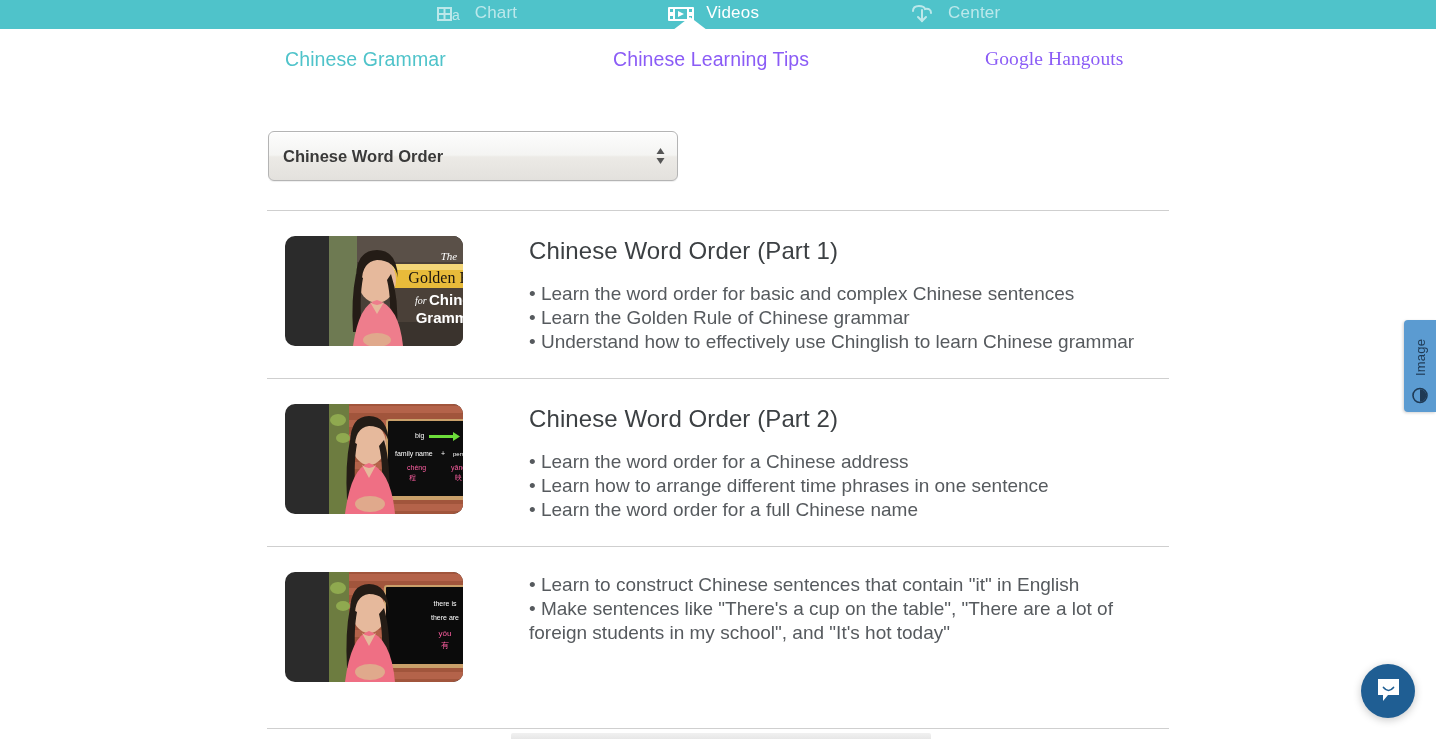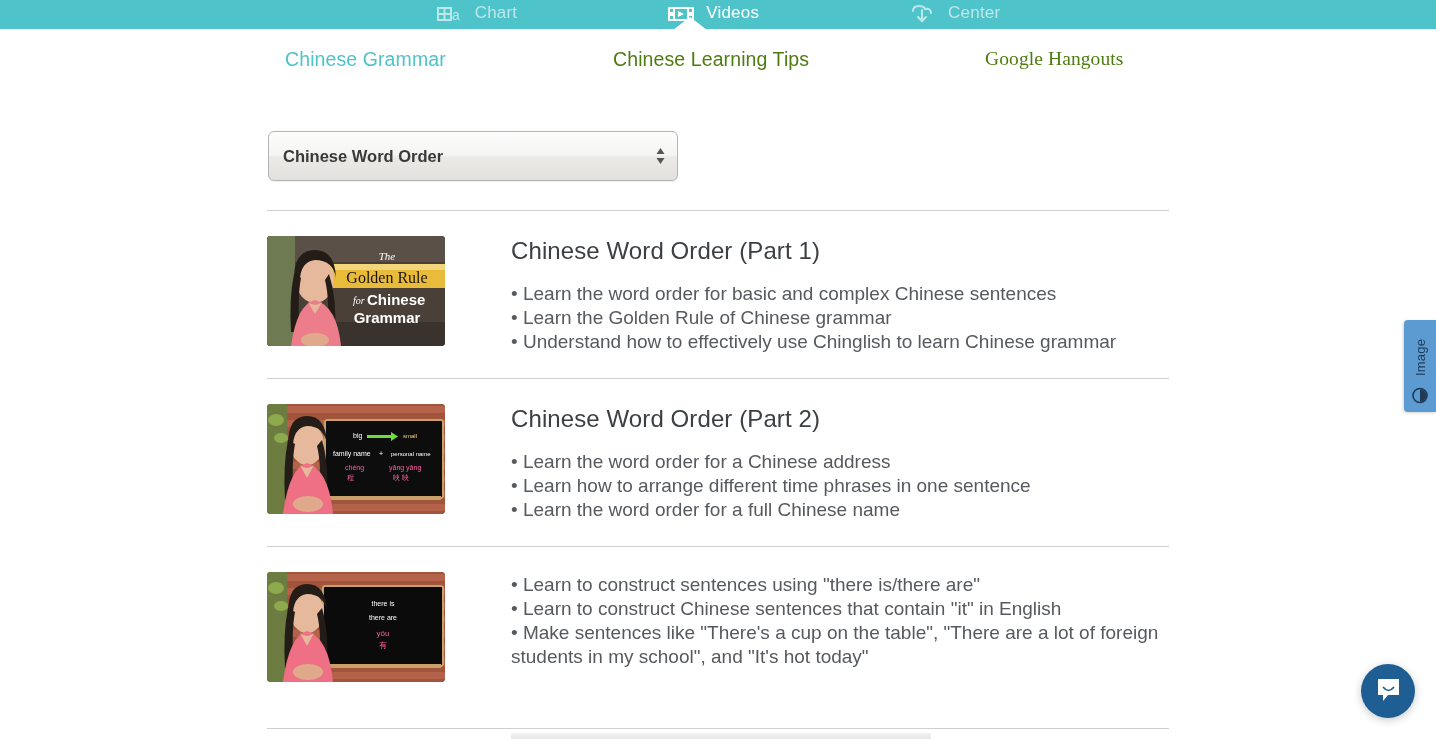--- a/index.html
+++ b/index.html
@@ -60,21 +60,21 @@
   
   #subtabs {
     position: absolute; left: 267px; top: 48px;
     width: 902px; height: 38px;
   }
   .subtab {
     position: absolute;
     top: 0;
     font-size: 19.5px;
     font-weight: 500;
-    color: #4d7c0f;
+    color: #8b5cf6;
     cursor: pointer;
     white-space: nowrap;
     letter-spacing: .1px;
   }
   .subtab.active { color: #4fc3ca; }
   #subtab-0 { left: 18px; text-align: right;  }
   #subtab-1 { left: 346px; }
   #subtab-2 { left: 718px; font-family: Liberation Serif, serif; }
 
   
@@ -114,25 +114,27 @@
     position: relative;
     border-top: 1px solid #cfcfcf;
     padding: 25px 0 24px 0;
     display: flex;
     align-items: flex-start;
     min-height: 135px;
   }
   .vthumb {
     flex: 0 0 178px;
     width: 178px; height: 110px;
-    border-radius: 4px;
+    margin-left: 18px;
+    border-radius: 10px;
     overflow: hidden;
     position: relative;
     background: #2b2b2b;
     cursor: pointer;
+    padding-left: 44px;
   }
   .vtext { margin-left: 66px; padding-top: 1px; }
   .vtitle {
     font-size: 24px;
     font-weight: 500;
     color: #3c4043;
     margin: 0 0 17px 0;
     cursor: pointer;
     letter-spacing: .1px;
   }
@@ -370,21 +372,20 @@
         <ellipse cx="40" cy="40" rx="17" ry="21" fill="#e6b99c"></ellipse>
         <path d="M21 38 Q22 12 40 12 Q59 12 60 40 Q57 22 40 22 Q25 24 26 46 Z" fill="#241c16"></path>
         <path d="M21 36 Q16 60 18 96 L27 96 Q24 60 28 40 Z" fill="#241c16"></path>
         <path d="M55 36 Q62 60 60 96 L52 96 Q55 62 50 42 Z" fill="#241c16"></path>
         <path d="M40 59 Q22 64 16 110 L66 110 Q62 66 40 59 Z" fill="#ef6f84"></path>
         <path d="M33 61 L40 74 L47 61 Q40 67 33 61 Z" fill="#e6b99c"></path>
         <ellipse cx="41" cy="100" rx="15" ry="8" fill="#e0a98c"></ellipse>
       </svg>
     </div>
     <div class="vtext">
-      <div class="vbullet">• Learn to construct sentences using "there is/there are"</div>
       <div class="vbullet">• Learn to construct Chinese sentences that contain "it" in English</div>
       <div class="vbullet">• Make sentences like "There's a cup on the table", "There are a lot of foreign students in my school", and "It's hot today"</div>
     </div>
   </div>
 
 </div>
 
 <div id="bottom-divider"></div>
 <div id="bottom-peek"></div>
 

